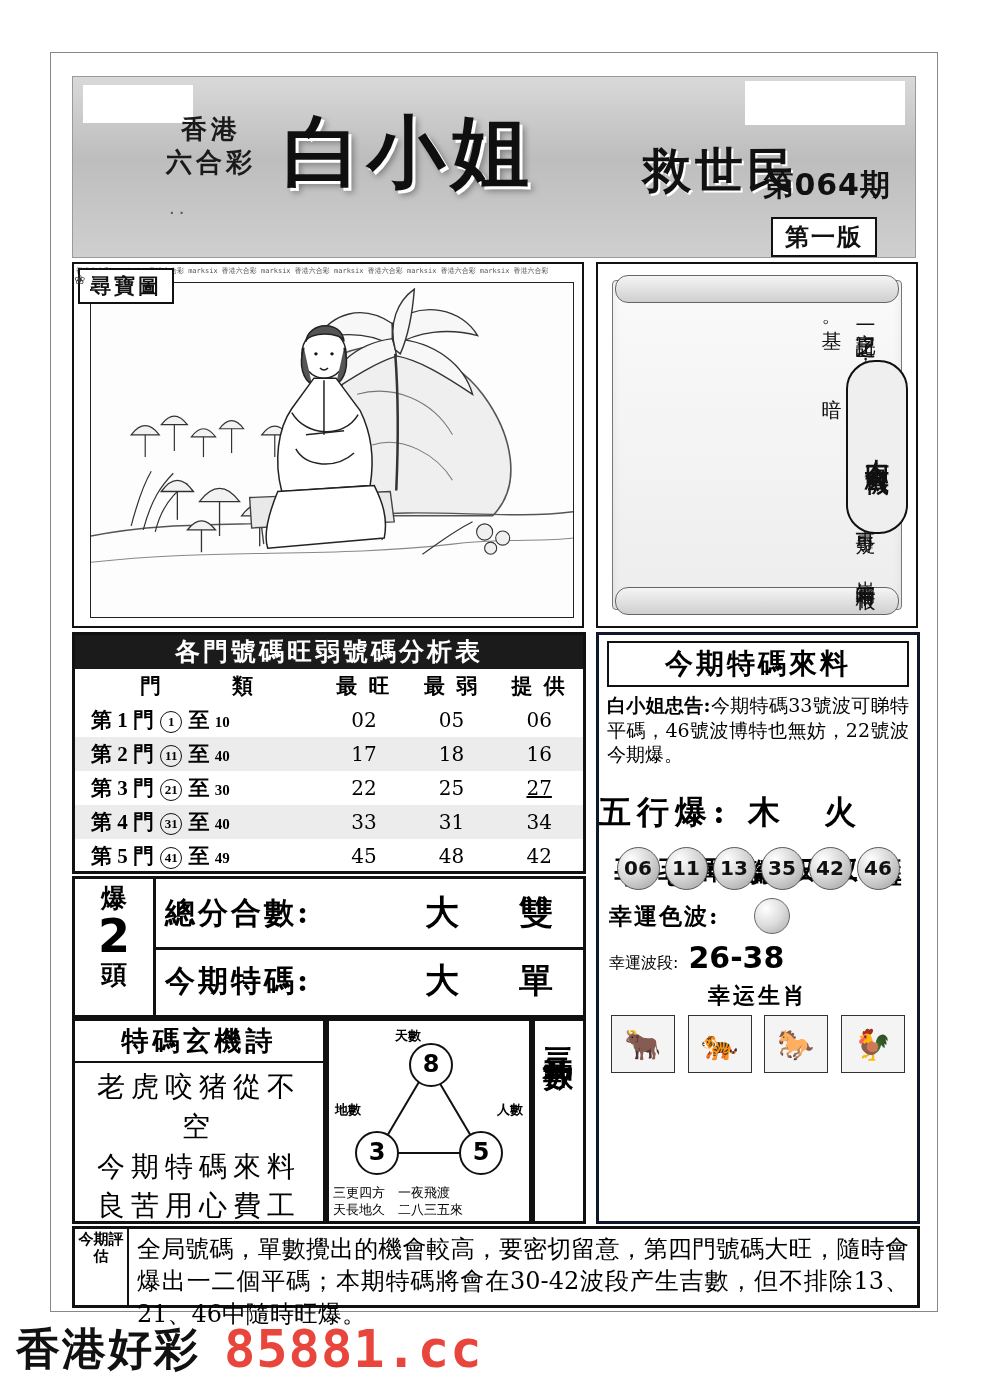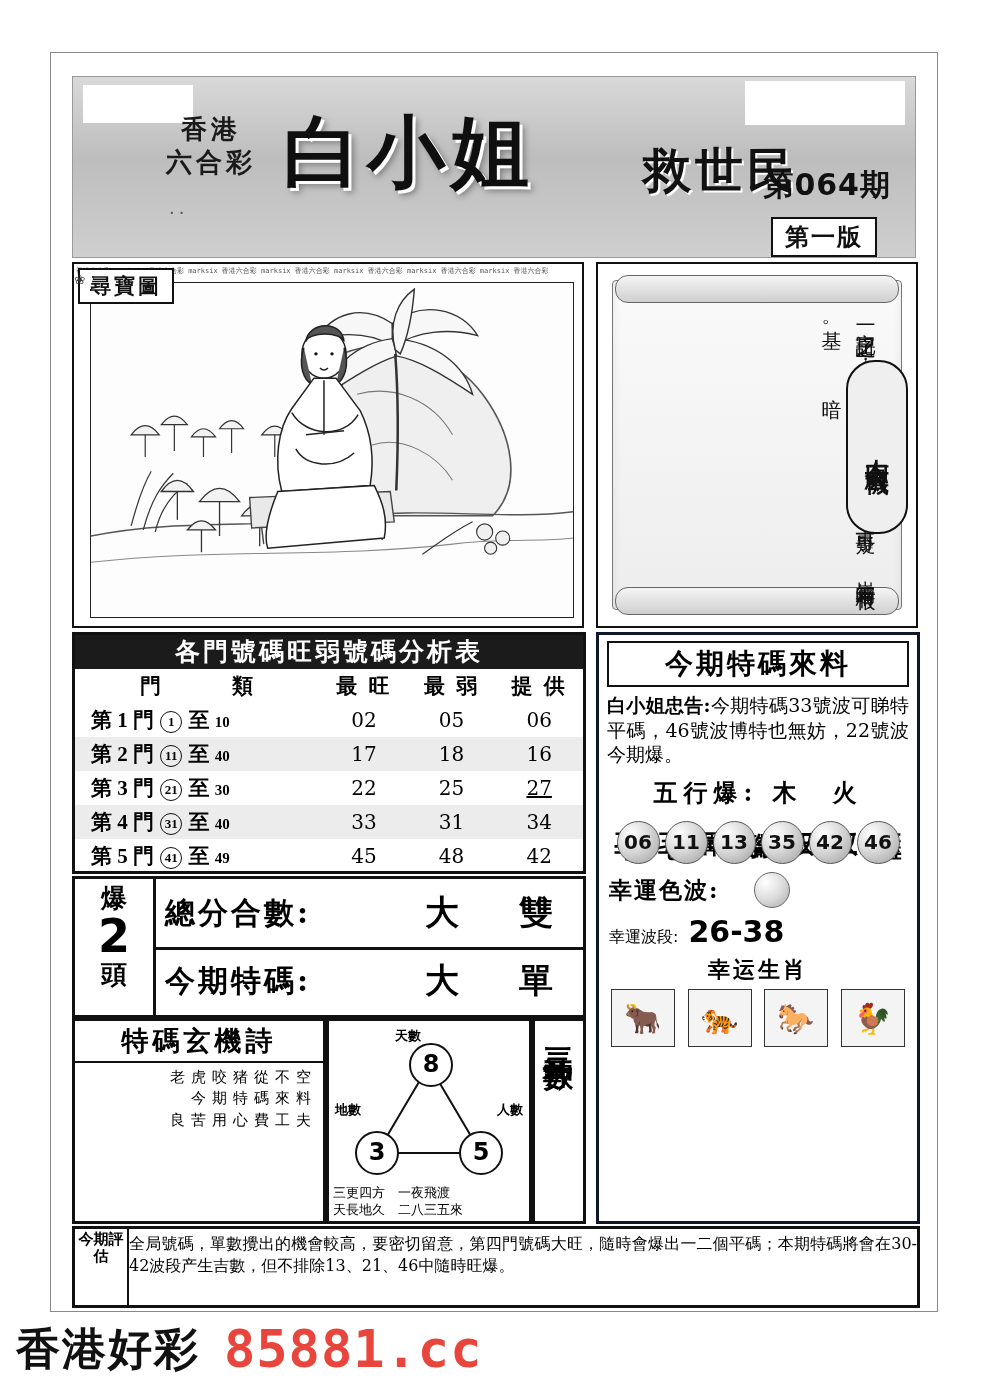--- a/index.html
+++ b/index.html
@@ -177,21 +177,21 @@
     position:absolute;left:72px;top:1018px;width:248px;height:200px;
     border:3px solid #111;background:#fff;
   }
   .poem-title{
     text-align:center;font-size:27px;font-weight:bold;letter-spacing:4px;
     border-bottom:2px solid #111;padding:2px 0;
     font-family:"DejaVu Serif","Liberation Serif",serif;
   }
   .poem-lines{padding:4px 6px;}
   .poem-lines div{
-    font-size:15px;letter-spacing:6px;text-align:right;line-height:1.42;
+    font-size:28px;letter-spacing:6px;text-align:center;line-height:1.42;
     font-family:"DejaVu Serif","Liberation Serif",serif;
   }
 
   
   .tri-panel{
     position:absolute;left:326px;top:1018px;width:200px;height:200px;
     border:3px solid #111;background:#fff;
   }
   .tri-lbl{position:absolute;font-size:13px;font-weight:bold;}
   .tri-lbl.t{left:66px;top:6px;}
@@ -228,21 +228,21 @@
     margin:6px 8px 2px 8px;border:2px solid #111;text-align:center;
     font-size:28px;font-weight:bold;letter-spacing:3px;padding:2px 0;
     font-family:"DejaVu Serif","Liberation Serif",serif;
   }
   .rc-advice{
     padding:4px 8px 0 8px;font-size:19px;line-height:1.3;text-align:justify;
     font-family:"DejaVu Serif","Liberation Serif",serif;
   }
   .rc-advice b{font-weight:bold;}
   .rc-wuxing{
-    margin-top:10px;text-align:center;font-size:24px;font-weight:bold;letter-spacing:6px;
+    margin-top:24px;font-size:32px;font-weight:bold;letter-spacing:6px;
     font-family:"DejaVu Serif","Liberation Serif",serif;
   }
   .rc-brush{
     display:flex;justify-content:space-around;margin:4px 6px 0 6px;
     font-family:"DejaVu Serif","Liberation Serif",serif;
   }
   .rc-brush .col{
     writing-mode:vertical-rl;text-orientation:upright;
     font-size:25px;line-height:1.1;font-weight:bold;letter-spacing:1px;
   }
@@ -273,21 +273,21 @@
   .comment-panel{
     position:absolute;left:72px;top:1226px;width:842px;height:76px;
     border:3px solid #111;background:#fff;display:flex;
   }
   .cp-label{
     flex:0 0 52px;border-right:2px solid #111;text-align:center;
     font-size:15px;font-weight:bold;line-height:1.15;padding-top:2px;
     font-family:"DejaVu Serif","Liberation Serif",serif;
   }
   .cp-text{
-    flex:1;padding:4px 0;font-size:16px;line-height:1.35;text-align:justify;
+    flex:1;padding:4px 8px;font-size:24px;line-height:1.35;text-align:justify;
     font-family:"DejaVu Serif","Liberation Serif",serif;
   }
 
   
   .footer{
     position:absolute;left:0;top:1316px;width:986px;height:66px;
     display:flex;align-items:center;
   }
   .footer .hk{
     font-size:44px;font-weight:bold;color:#111;letter-spacing:2px;margin-left:16px;

